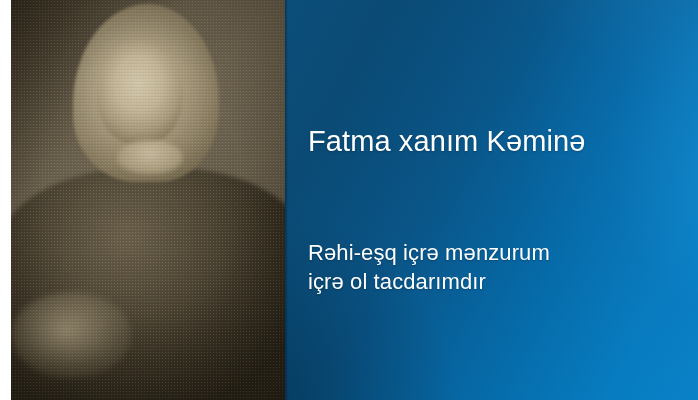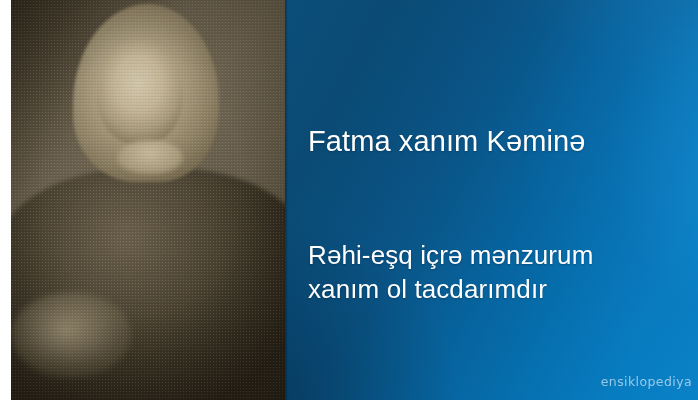--- a/index.html
+++ b/index.html
@@ -230,21 +230,21 @@
     margin: 5px 0 0 0;
     color: #f2f7fb;
     font-size: 23px;
     font-weight: 400;
     line-height: 1.1;
     text-shadow: 0 1px 2px rgba(0,20,40,0.28);
   }
   .poem-line {
     margin: 0;
     color: #ffffff;
-    font-size: 26px;
+    font-size: 22px;
     font-weight: 400;
     line-height: 1.30;
     letter-spacing: 0.1px;
     text-shadow: 0 1px 2px rgba(0,20,40,0.30);
   }
 
   
   #logo {
     position: absolute;
     right: 14px;
@@ -300,23 +300,22 @@
     <div class="panel-seam"></div>
 
     <div id="text-block">
 
       <div class="title-group">
         <h1 class="title">Fatma xanım Kəminə</h1>
       </div>
 
       <div class="poem-group">
         <p class="poem-line">Rəhi-eşq içrə mənzurum</p>
-        <p class="poem-line">xanım ol tacdarımdır</p>
+        <p class="poem-line">içrə ol tacdarımdır</p>
       </div>
 
     </div>
 
     <div id="logo">
-      <span class="logo-sub">ensiklopediya</span>
     </div>
   </div>
 
 </div>
 
 </body></html>

